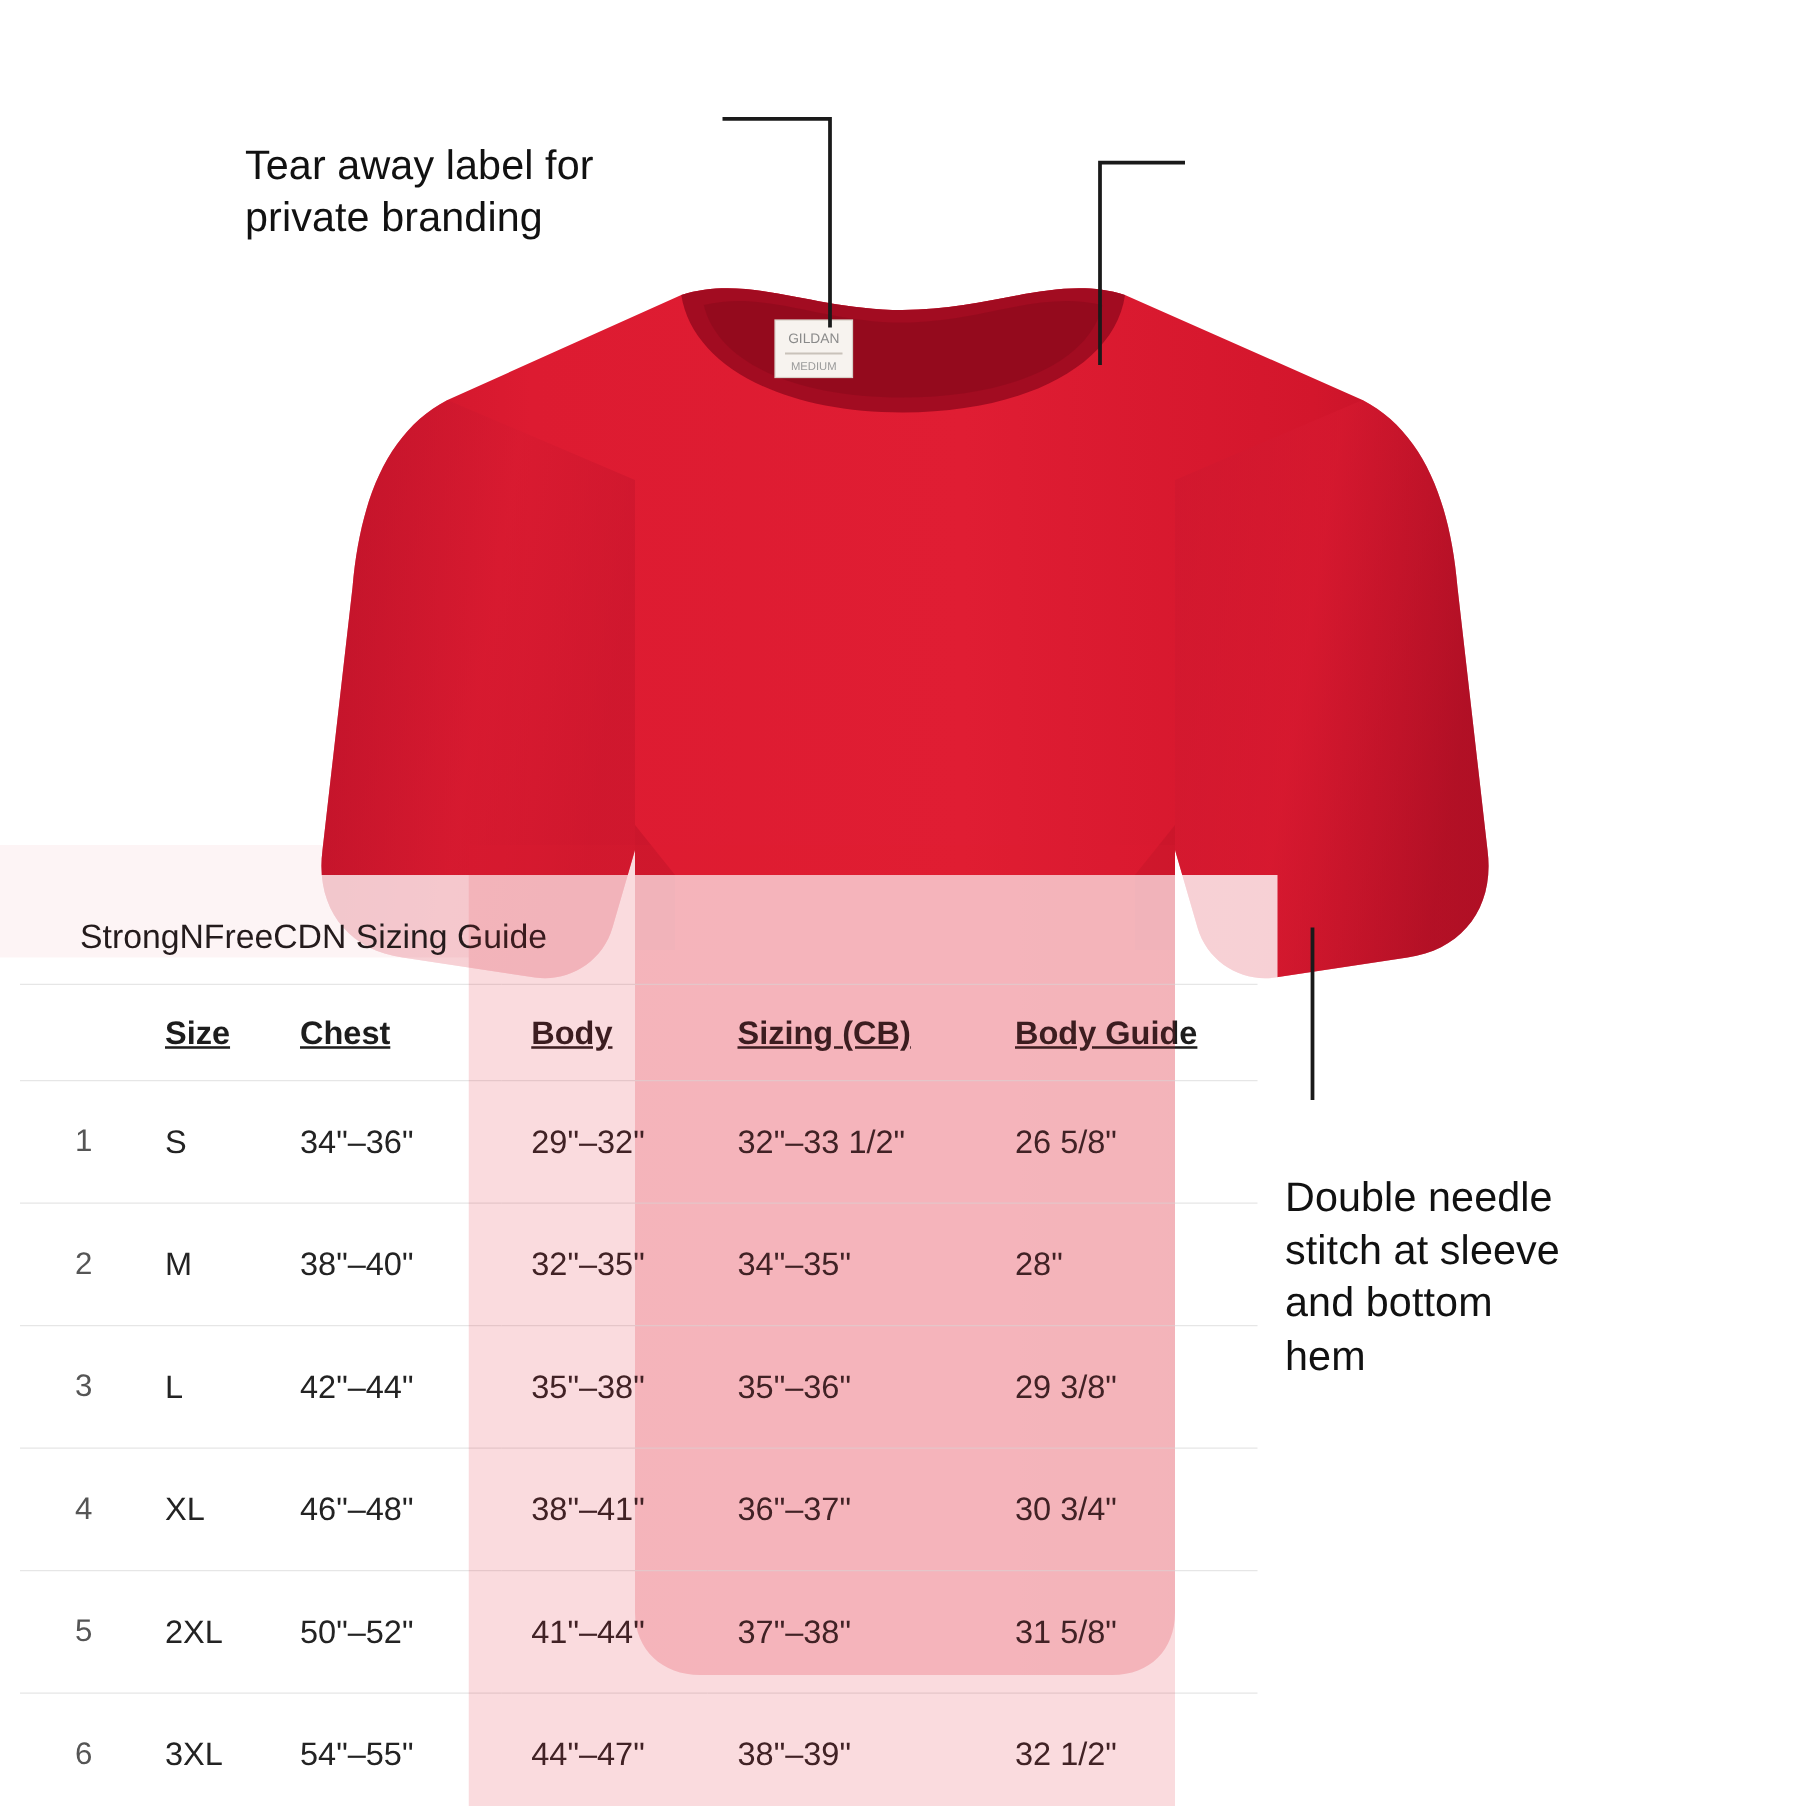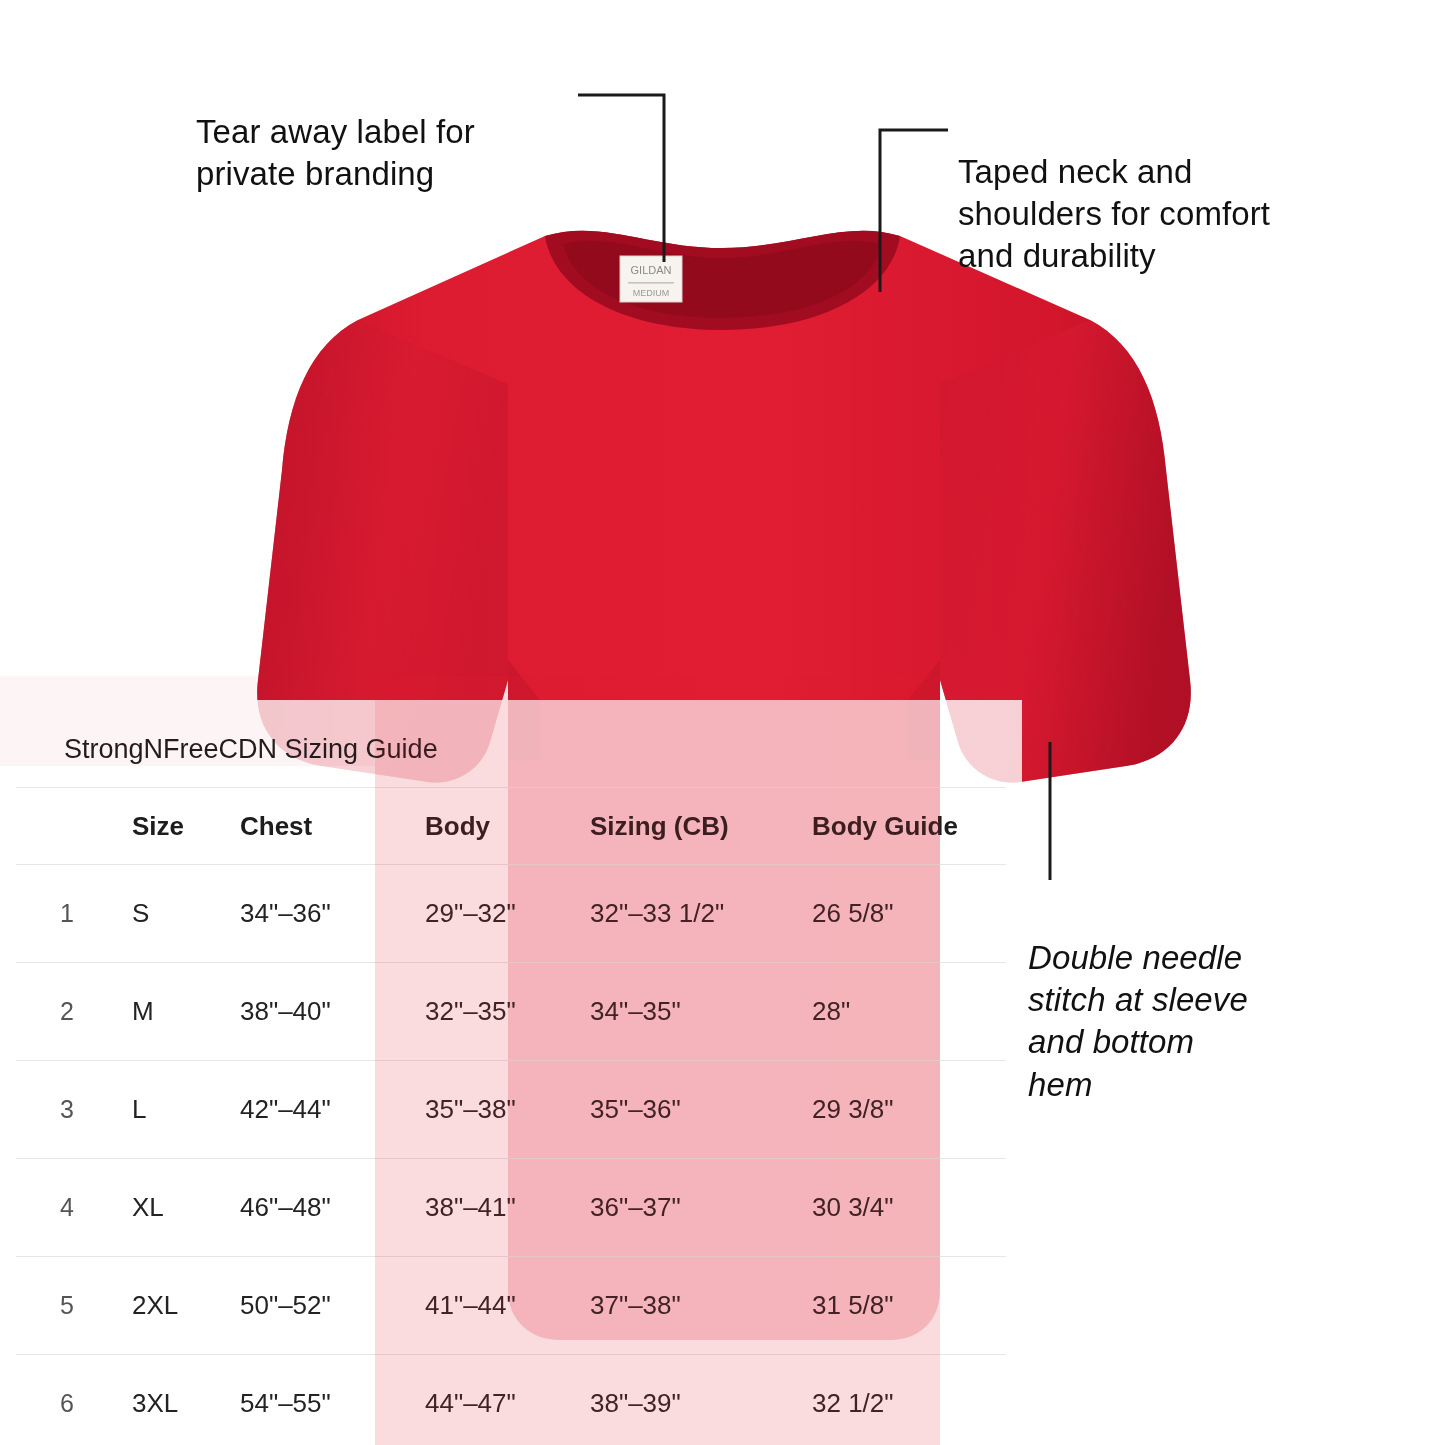--- a/index.html
+++ b/index.html
@@ -48,21 +48,20 @@
   }
   .callout-taped {
     left: 958px;
     top: 112px;
     width: 420px;
   }
   .callout-double {
     left: 1028px;
     top: 898px;
     width: 330px;
-    font-style: italic;
   }
 
   
   .table-wrap {
     position: absolute;
     left: 0;
     top: 700px;
     width: 990px;
     background: rgba(255,255,255,0.80);
     padding: 16px;
@@ -95,20 +94,21 @@
     font-weight: 400;
     font-size: 26px;
     color: #232323;
     text-align: left;
   }
   table.sizing thead th {
     height: 76px;
     font-weight: 700;
     color: #1d1d1d;
     font-size: 26px;
+    text-decoration: underline;
   }
   table.sizing .idx {
     color: #555555;
     font-size: 25px;
     padding-left: 44px;
   }
   table.sizing .cell-pad { padding-left: 24px; }
   table.sizing thead th.cell-pad { padding-left: 24px; }
   table.sizing thead th.idx { padding-left: 44px; }
 
@@ -210,23 +210,20 @@
         <path d="M948 130 L880 130 L880 292"></path>
 
         <path d="M1050 880 L1050 742"></path>
       </g>
     </svg>
   </div>
 
   <div class="callout callout-tear">Tear away label for
 private branding</div>
 
-  <div class="callout callout-taped">Taped neck and
-shoulders for comfort
-and durability</div>
 
   <div class="callout callout-double">Double needle
 stitch at sleeve
 and bottom
 hem</div>
 
   <div class="table-wrap">
     <div class="table-title">StrongNFreeCDN Sizing Guide</div>
 
     <table class="sizing">

